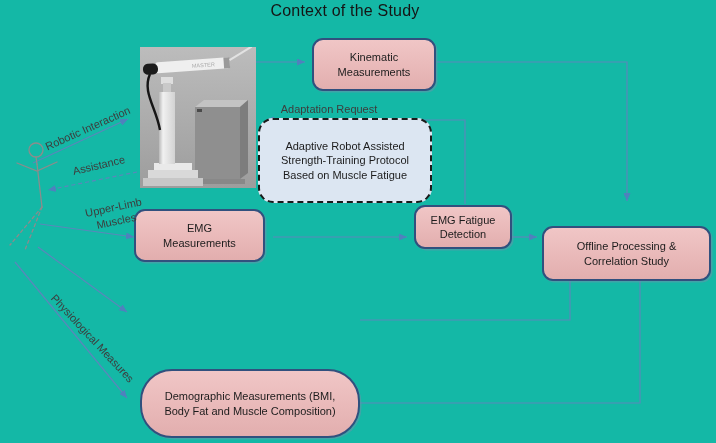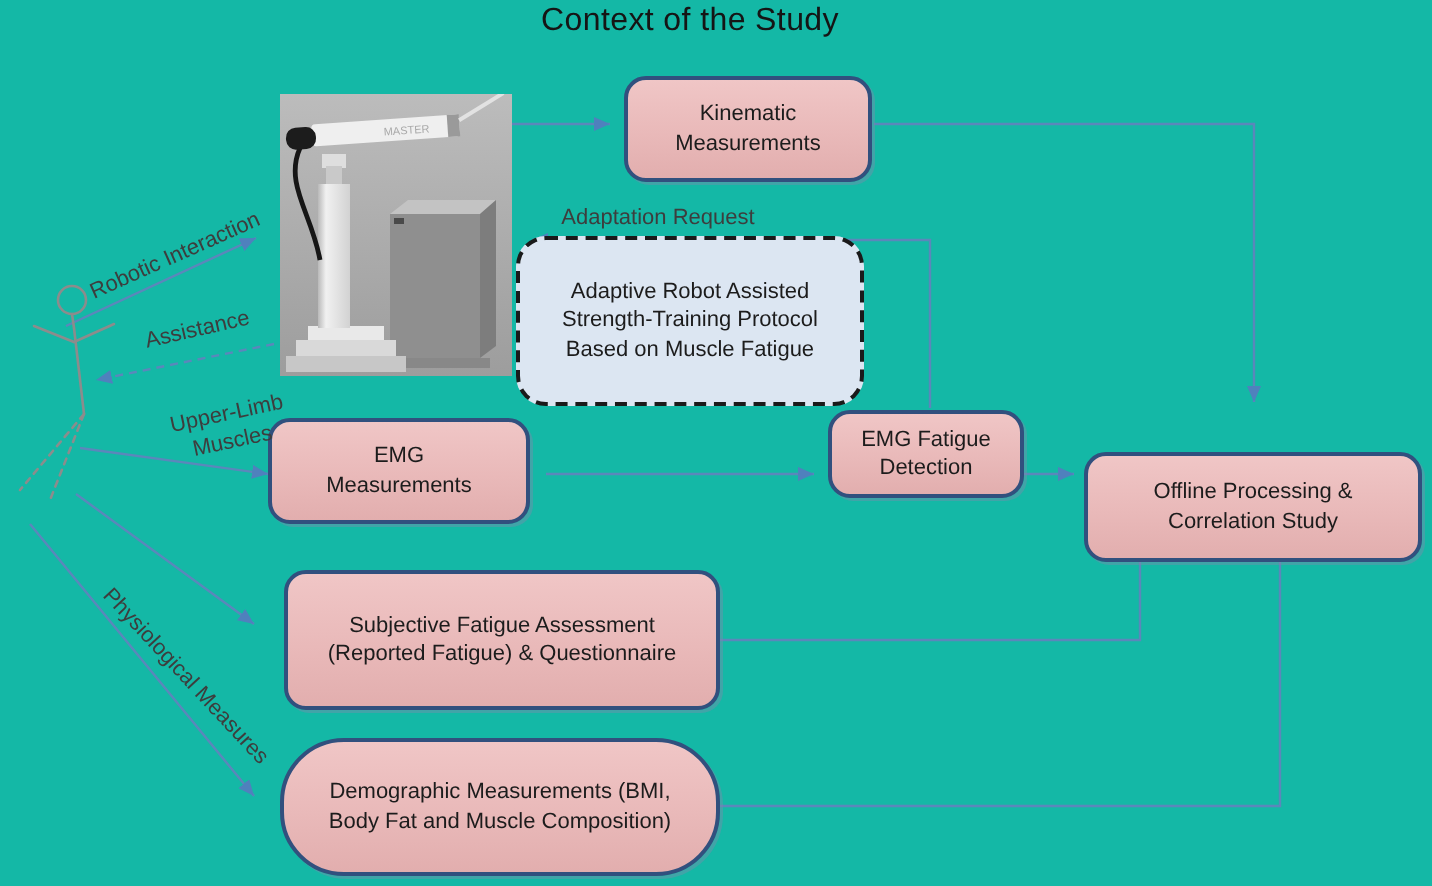--- a/index.html
+++ b/index.html
@@ -132,24 +132,20 @@
   <div class="box" style="left:414px;top:205px;width:98px;height:44px;">
     <span class="box-label">EMG Fatigue
 Detection</span>
   </div>
 
   <div class="box" style="left:542px;top:210px;width:169px;height:55px;margin-top:16px;">
     <span class="box-label">Offline Processing &amp;
 Correlation Study</span>
   </div>
 
-  <div class="box" style="left:142px;top:285px;width:218px;height:70px;">
-    <span class="box-label">Subjective Fatigue Assessment
-(Reported Fatigue) &amp; Questionnaire</span>
-  </div>
 
   <div class="box" style="left:140px;top:369px;width:220px;height:69px;border-radius:32px;">
     <span class="box-label">Demographic Measurements (BMI,
 Body Fat and Muscle Composition)</span>
   </div>
 
   <div class="edge-label" style="left:30px;top:122px;width:116px;transform:rotate(-24deg);">Robotic Interaction</div>
   <div class="edge-label" style="left:62px;top:159px;width:74px;transform:rotate(-13deg);">Assistance</div>
   <div class="edge-label" style="left:72px;top:201px;width:86px;transform:rotate(-12deg);">Upper-Limb
 Muscles</div>

